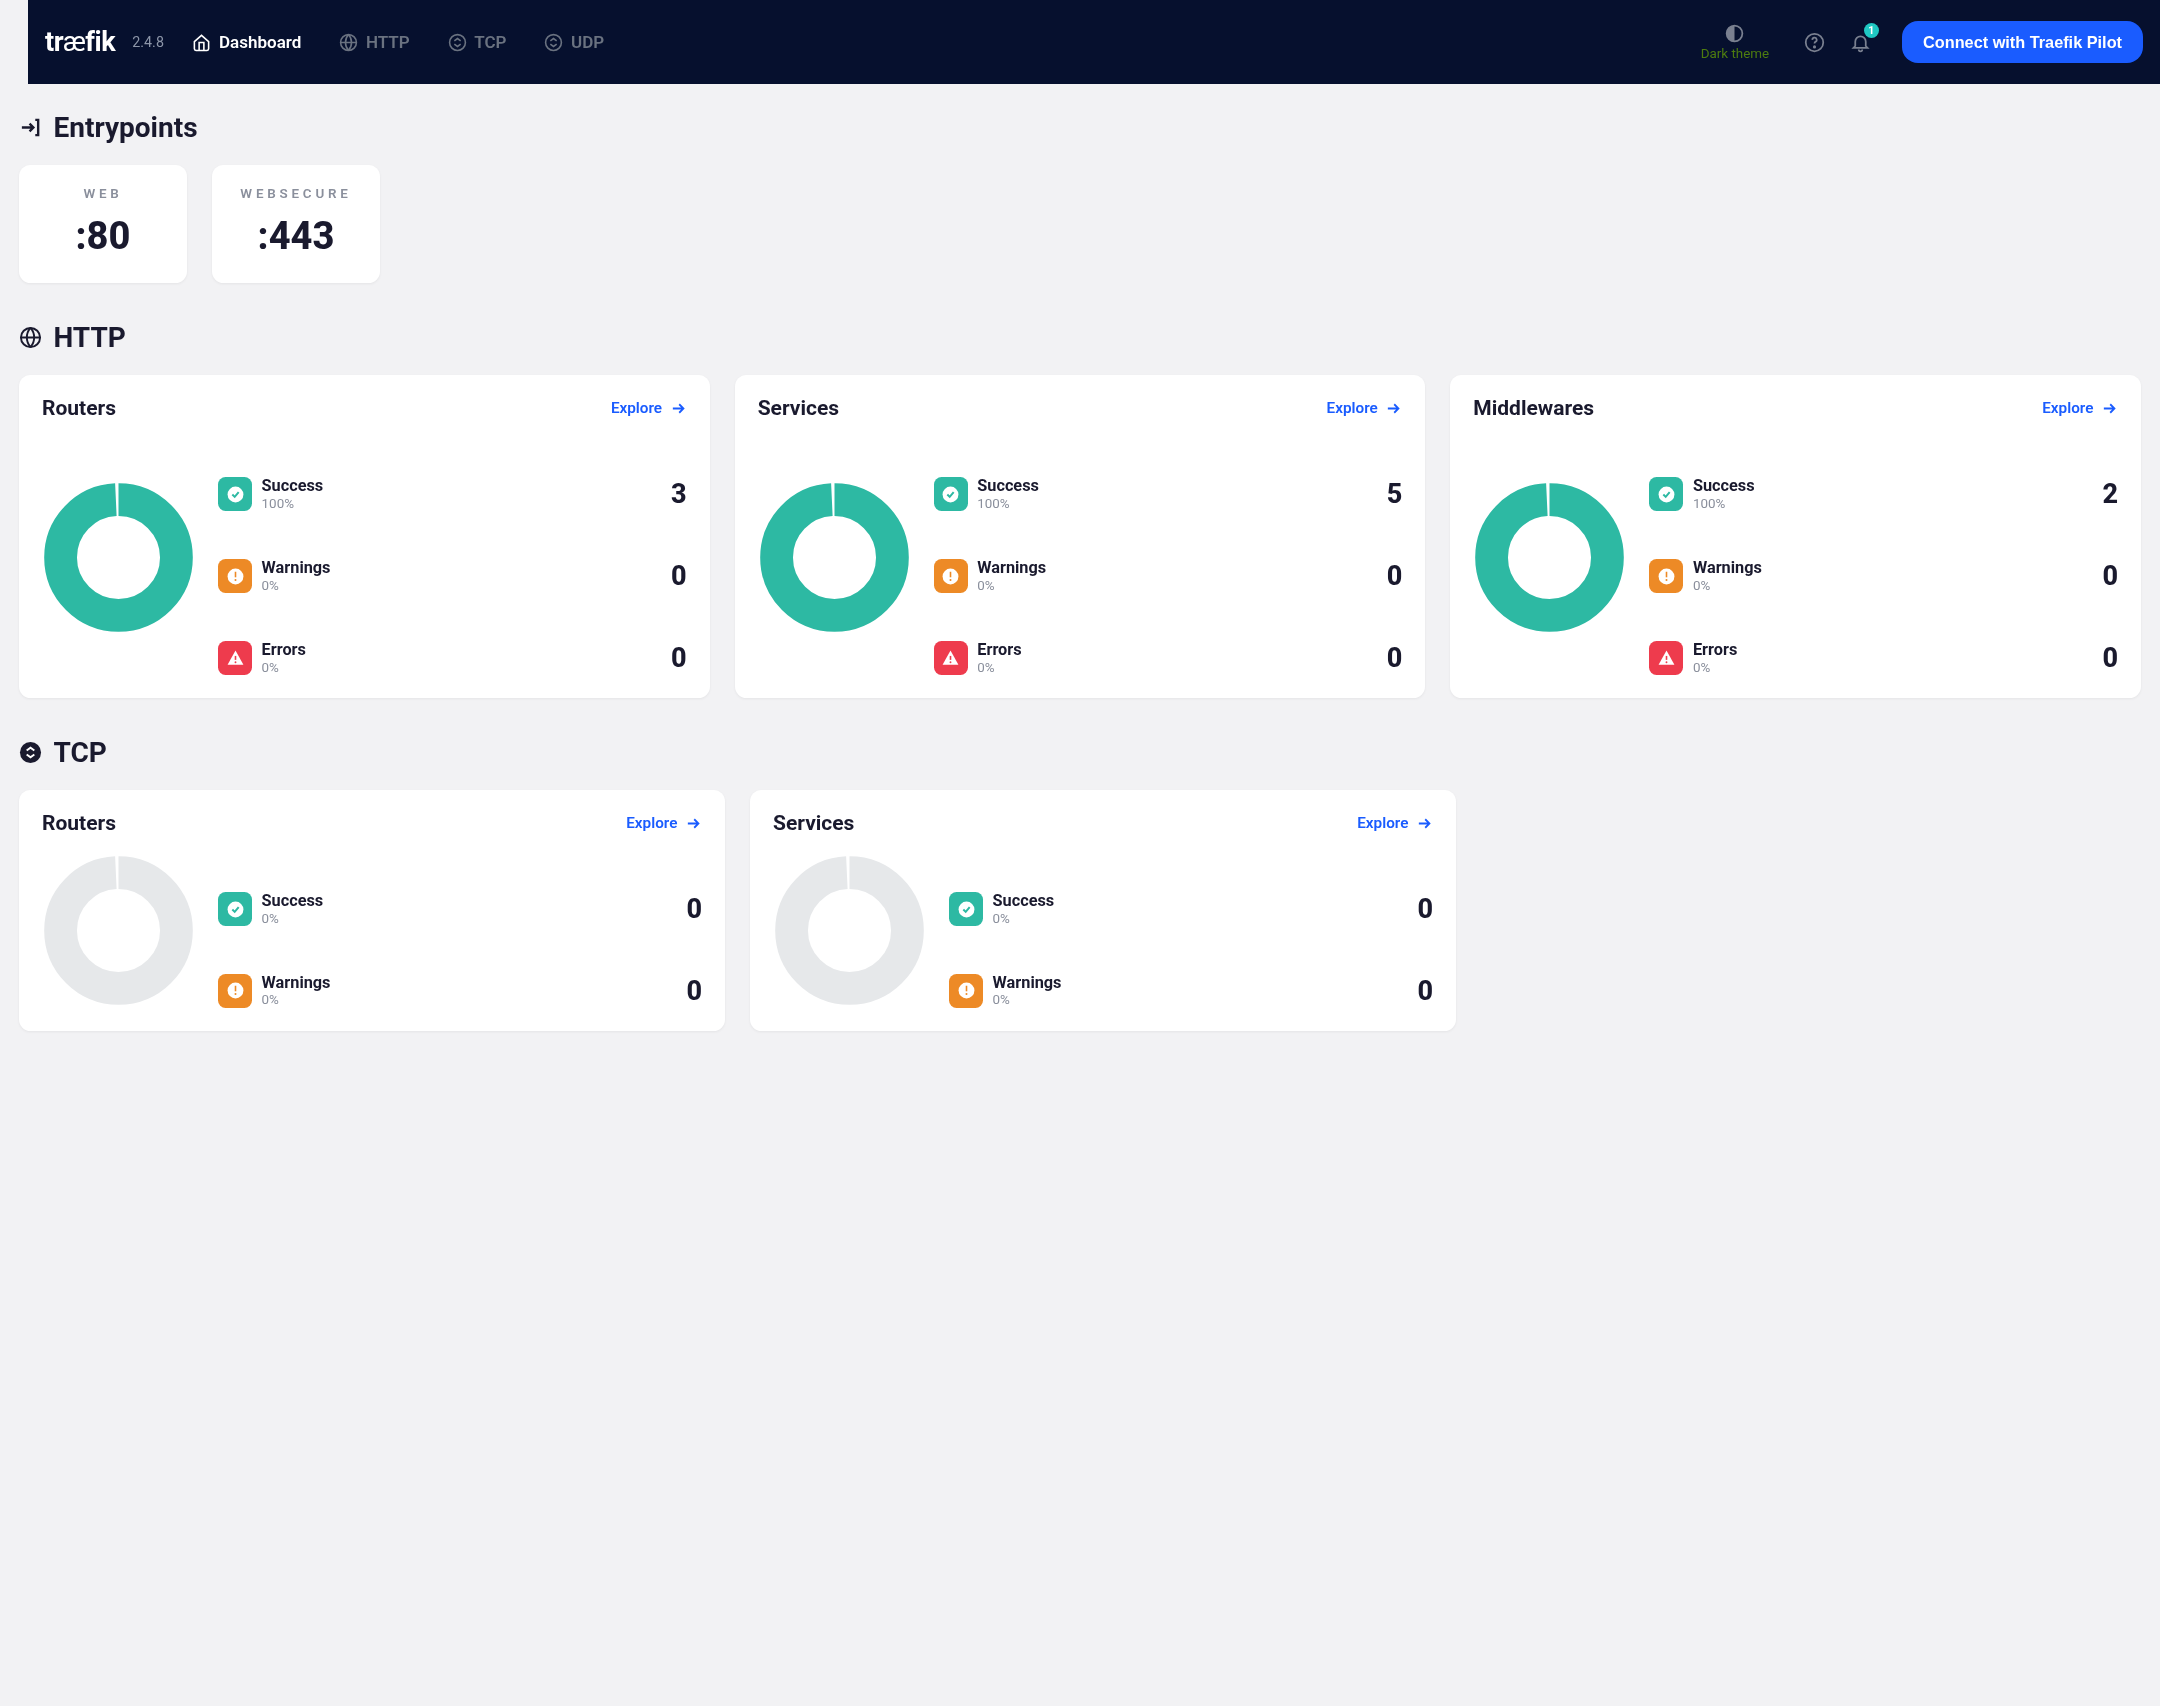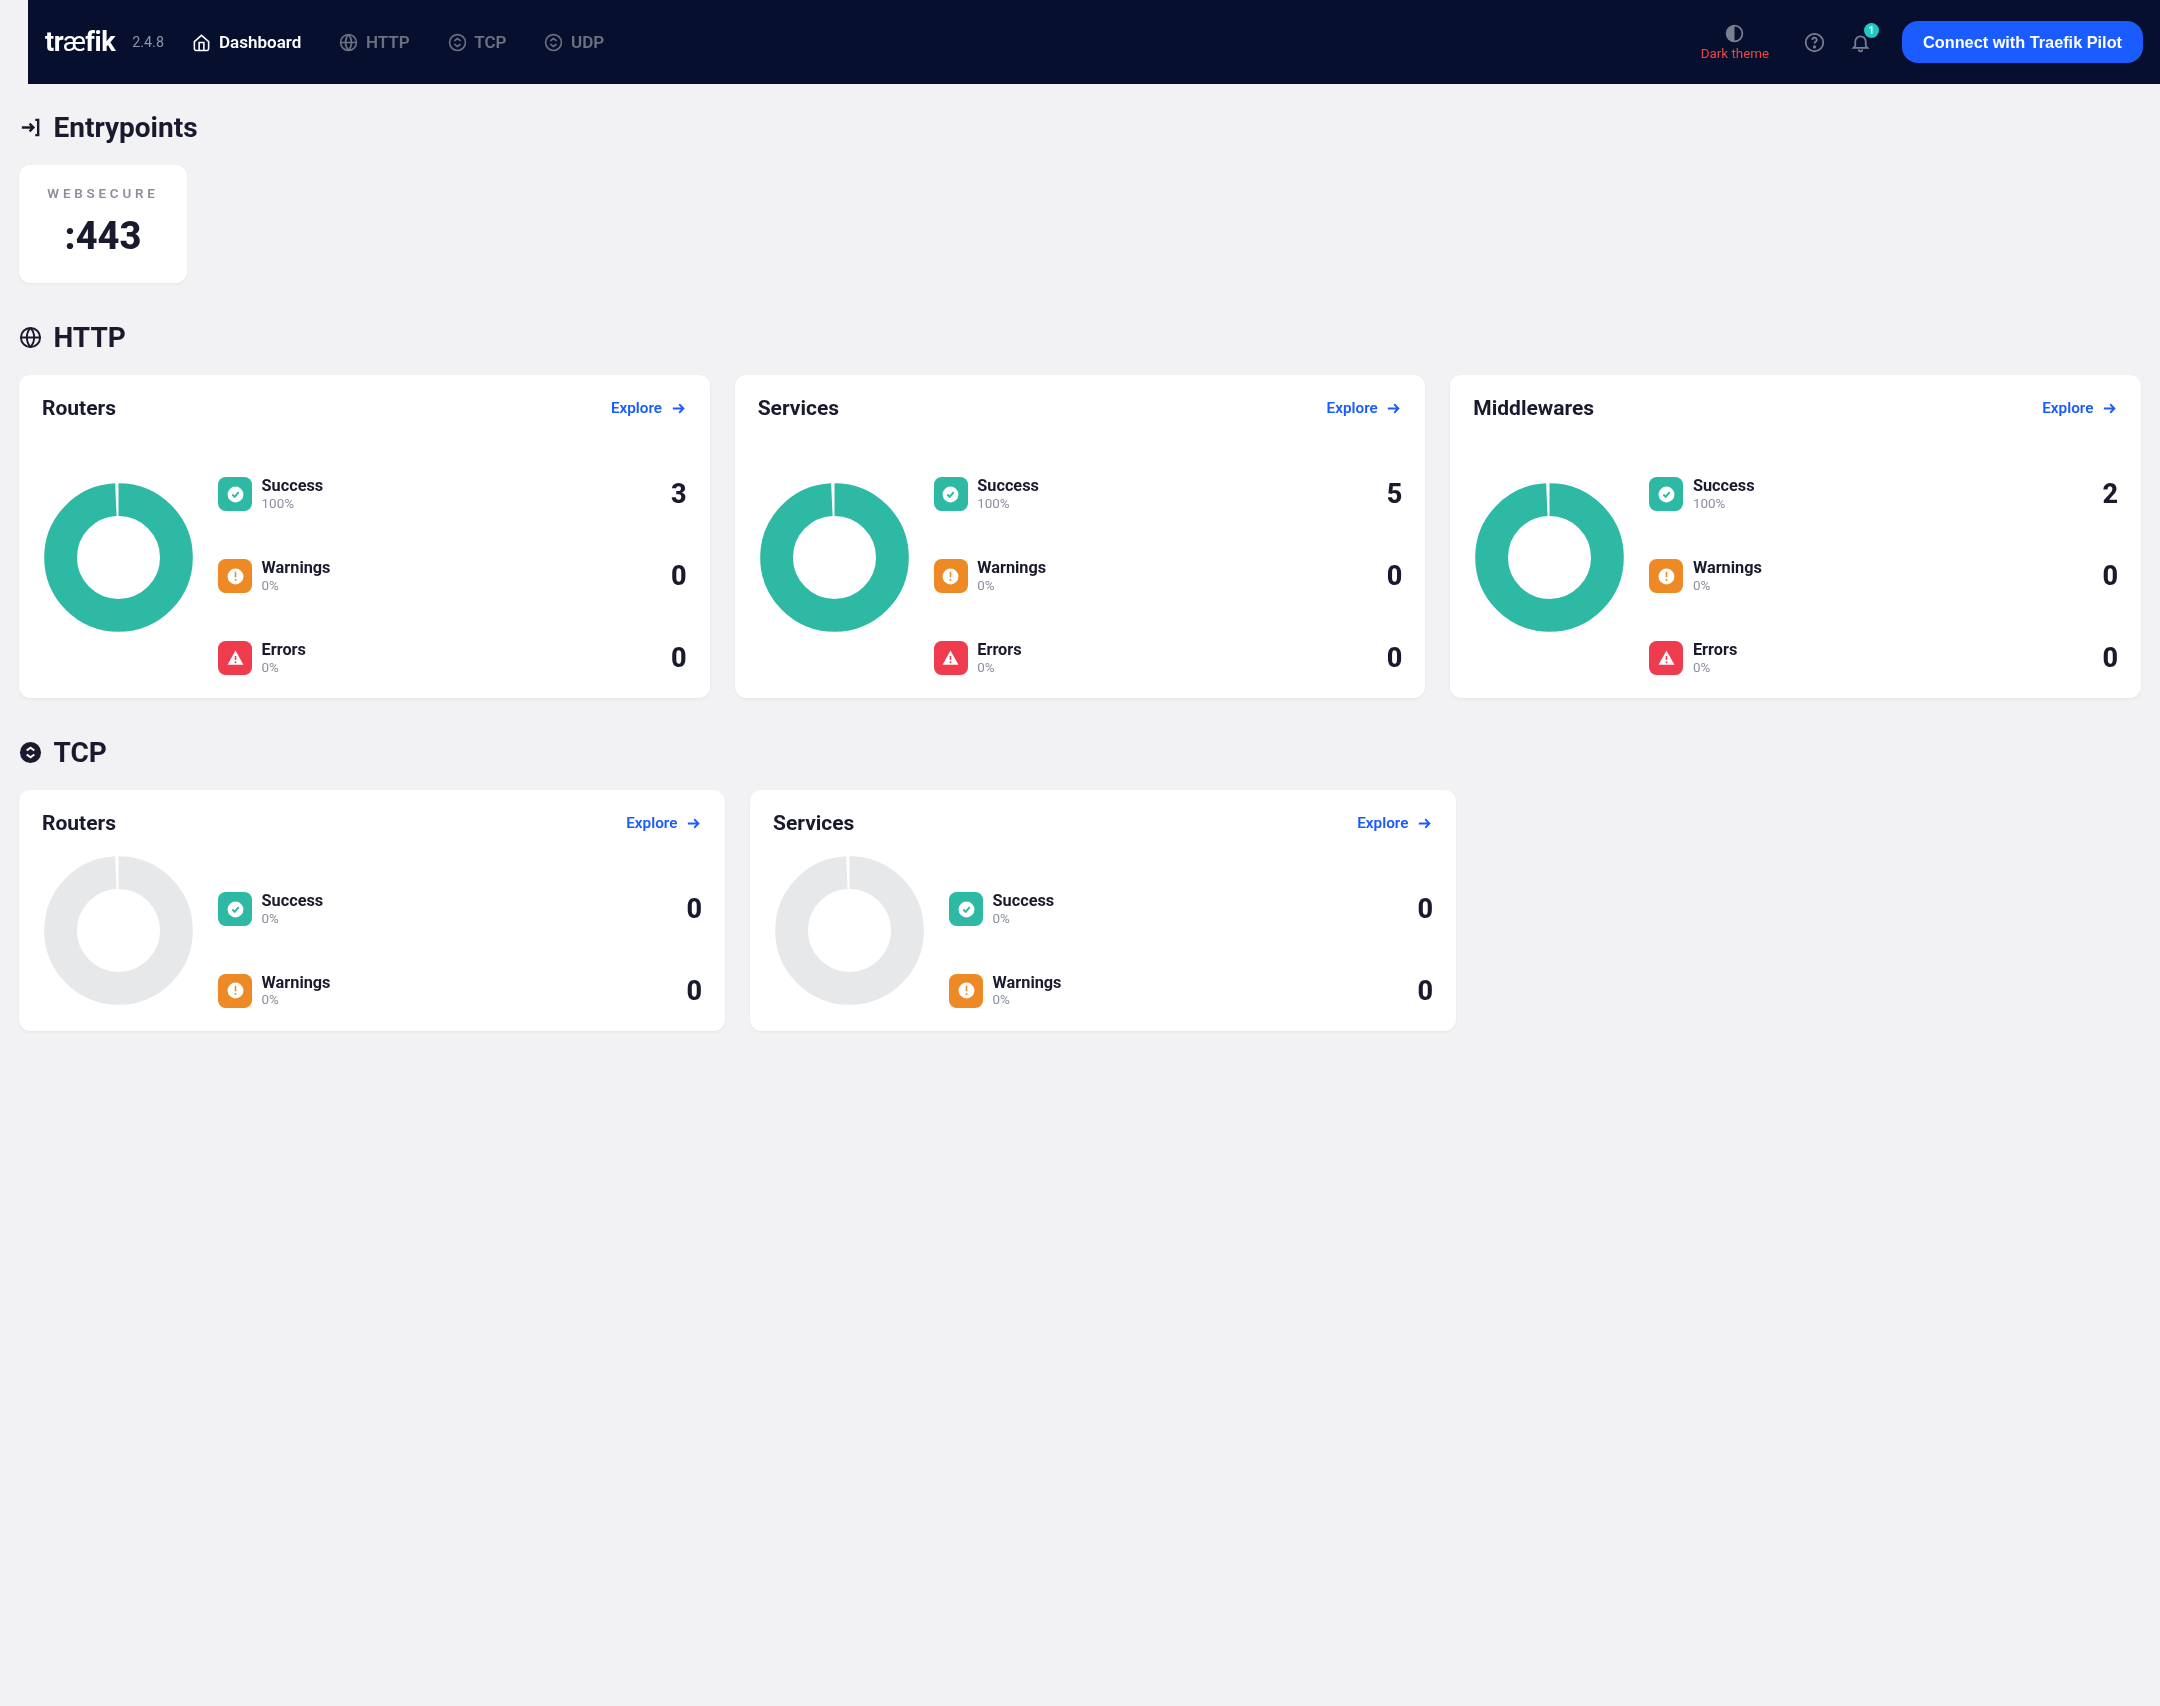--- a/index.html
+++ b/index.html
@@ -41,21 +41,21 @@
   cursor: pointer;
 }
 .nav-item.active { color: #fff; }
 .nav-item svg { width: 19px; height: 19px; }
 .nav-item.active svg { stroke: #fff; }
 .spacer { flex: 1; }
 .theme-toggle {
   display: flex;
   flex-direction: column;
   align-items: center;
-  color: #ef4444;
+  color: #4d7c0f;
   font-size: 13.4px;
   cursor: pointer;
   margin-right: 17px;
 }
 .theme-toggle svg { width: 21px; height: 21px; margin-bottom: 2.9px; }
 .icon-btn {
   width: 34px; height: 34px;
   display: flex; align-items: center; justify-content: center;
   cursor: pointer;
   position: relative;
@@ -233,20 +233,24 @@
   <div class="section">
     <div class="section-header">
       <svg viewBox="0 0 24 24" fill="none" stroke="#1a1a2e" stroke-width="2.5">
           <path d="M3 12h12M11 8l4 4-4 4"></path>
           <path d="M17 4h3v16h-3"></path>
         </svg>
       <span>Entrypoints</span>
     </div>
     <div class="entrypoints">
       <div class="ep-card">
+        <div class="ep-name">WEB</div>
+        <div class="ep-port">:80</div>
+      </div>
+      <div class="ep-card">
         <div class="ep-name">WEBSECURE</div>
         <div class="ep-port">:443</div>
       </div>
     </div>
   </div>
 
   <div class="section">
     <div class="section-header">
       <svg viewBox="0 0 24 24" fill="none" stroke="#1a1a2e" stroke-width="2">
           <circle cx="12" cy="12" r="10"></circle>

